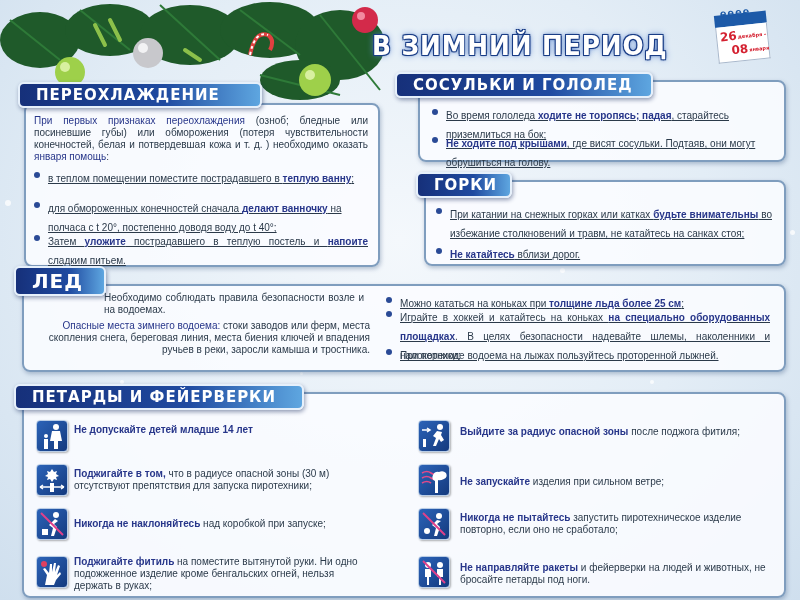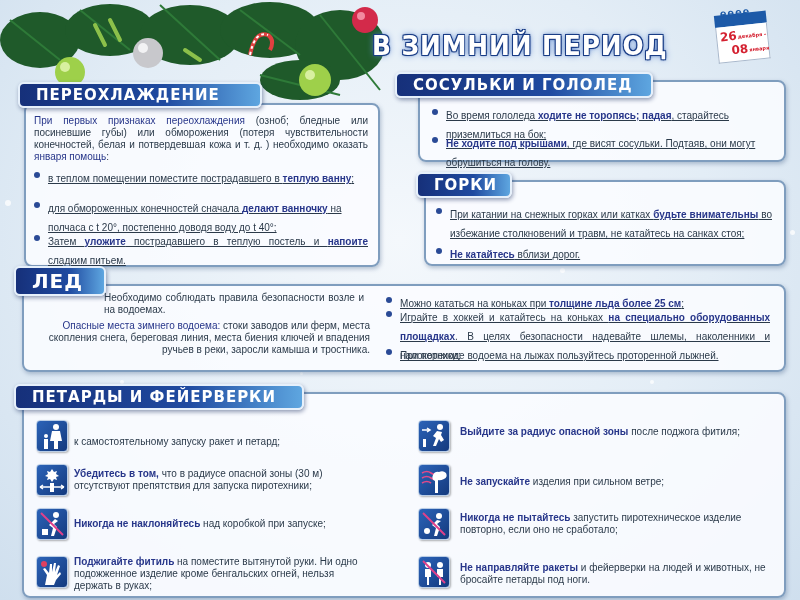--- a/index.html
+++ b/index.html
@@ -171,32 +171,32 @@
 
 <div class="picto" style="left:36px;top:420px">
   <svg viewBox="0 0 30 30">
       <circle cx="19" cy="6" r="3" fill="#fff"></circle>
       <path d="M15 10h8l2 10h-4v8h-4v-8h-4z" fill="#fff"></path>
       <circle cx="9" cy="15" r="2" fill="#fff"></circle>
       <path d="M7 18h4v10H7z" fill="#fff"></path>
     </svg>
 </div>
 <div class="ptext" style="left:74px;top:424px;width:300px">
-  <br><span>к самостоятельному запуску ракет и петард;</span>
+  <span class="b">Не допускайте детей младше 14 лет</span><br>
 </div>
 
 <div class="picto" style="left:36px;top:464px">
   <svg viewBox="0 0 30 30">
       <path d="M15 4l2 3 3-1-1 3 3 2-3 1 1 3-3-1-2 3-2-3-3 1 1-3-3-1 3-2-1-3 3 1z" fill="#fff"></path>
       <path d="M3 22h24M3 22l3-2M3 22l3 2M27 22l-3-2M27 22l-3 2" stroke="#fff" stroke-width="1.5" fill="none"></path>
       <rect x="13" y="18" width="4" height="9" fill="#fff"></rect>
     </svg>
 </div>
 <div class="ptext" style="left:74px;top:468px;width:300px">
-  <span class="b">Убедитесь в том,</span><span> что в радиусе опасной зоны (30 м) отсутствуют препятствия для запуска пиротехники;</span>
+  <span class="b">Поджигайте в том,</span><span> что в радиусе опасной зоны (30 м) отсутствуют препятствия для запуска пиротехники;</span>
 </div>
 
 <div class="picto" style="left:36px;top:508px">
   <svg viewBox="0 0 30 30">
       <circle cx="19" cy="6" r="3" fill="#fff"></circle>
       <path d="M18 10l-6 6 4 3-2 8h3l3-9-3-3 4-3z" fill="#fff"></path>
       <rect x="5" y="20" width="6" height="6" fill="#fff"></rect>
       <line x1="4" y1="4" x2="26" y2="26" stroke="#e0408a" stroke-width="2"></line>
     </svg>
 </div>

